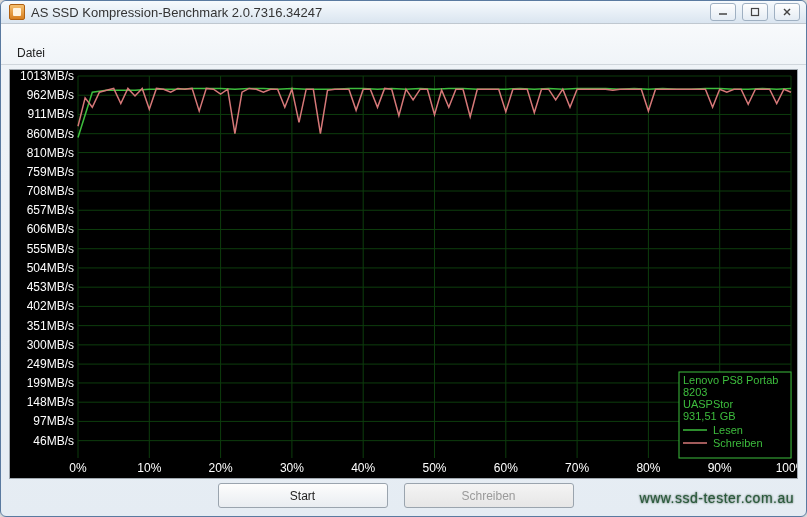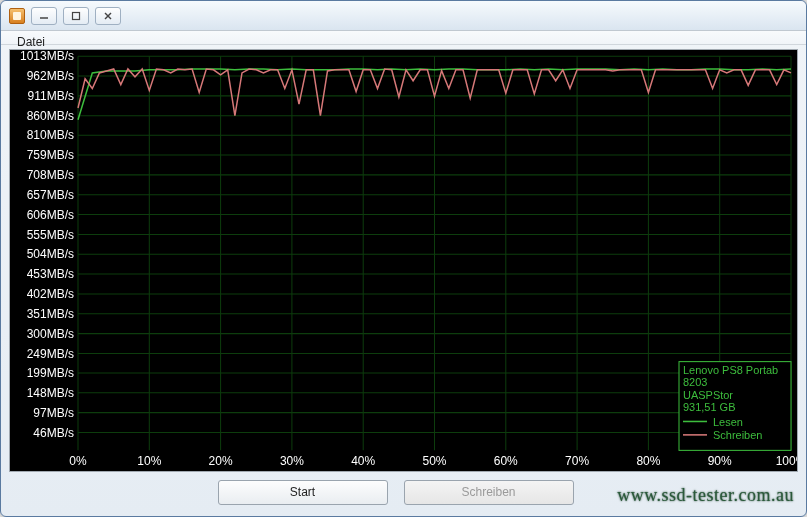--- a/index.html
+++ b/index.html
@@ -5,42 +5,43 @@
   * { box-sizing: border-box; margin: 0; padding: 0; }
   body { font-family: "Segoe UI", Tahoma, sans-serif; font-size: 12px; background: #e8e8e8; width: 807px; height: 517px; overflow: hidden; }
   .window { width: 807px; height: 517px; background: linear-gradient(#f0f4f8, #e5ecf3); border: 1px solid #5a7aa0; border-radius: 6px; box-shadow: 0 0 4px rgba(0,0,0,0.3); display: flex; flex-direction: column; }
   .titlebar { height: 30px; display: flex; align-items: center; padding: 0 6px 0 8px; background: linear-gradient(#f6fafd, #dae5f0); border-bottom: 1px solid #c0c8d0; border-radius: 6px 6px 0 0; }
   .app-icon { width: 16px; height: 16px; background: linear-gradient(#f5c070, #d88020); border: 1px solid #b06010; border-radius: 2px; margin-right: 6px; position: relative; }
   .app-icon::after { content: ""; position: absolute; left: 3px; top: 3px; width: 8px; height: 8px; background: #fff4e0; border-radius: 1px; }
   .title-text { flex: 1; color: #333; font-size: 13px; }
   .win-buttons { display: flex; gap: 6px; }
   .win-btn { width: 26px; height: 18px; background: linear-gradient(#fefefe, #e4ecf4); border: 1px solid #9fb0c2; border-radius: 3px; display: flex; align-items: center; justify-content: center; font-size: 10px; color: #444; cursor: pointer; }
   .win-btn svg { display: block; }
-  .menubar { height: 14px; padding: 2px 8px; background: linear-gradient(#f8fafc, #f0f4f8); border-bottom: 1px solid #d0d6dc; }
+  .menubar { height: 14px; padding: 20px 8px; background: linear-gradient(#f8fafc, #f0f4f8); border-bottom: 1px solid #d0d6dc; }
   .menu-item { display: inline-block; padding: 2px 8px; color: #222; cursor: pointer; }
   .chart-area { flex: 1; margin: 4px 8px 4px 8px; background: #000; position: relative; border: 1px solid #a0a8b0; }
   .chart-svg { width: 100%; height: 100%; display: block; }
   .y-label { font: 12px sans-serif; fill: #fff; text-anchor: end; }
   .x-label { font: 12px sans-serif; fill: #fff; text-anchor: middle; }
   .grid-line { stroke: #0d3d0d; stroke-width: 1; }
   .read-line { stroke: #3dbd3d; stroke-width: 1.5; fill: none; }
   .write-line { stroke: #d67878; stroke-width: 1.5; fill: none; }
   .legend-box { font: 11px sans-serif; }
   .legend-text-green { fill: #3dbd3d; }
   .button-row { height: 40px; display: flex; align-items: center; justify-content: center; gap: 16px; padding: 0 24px 8px 8px; position: relative; }
   .ctrl-btn { width: 170px; height: 25px; border: 1px solid #9aa4ae; background: linear-gradient(#fdfdfd, #e9edf1); border-radius: 3px; font-size: 12px; color: #222; cursor: pointer; }
   .ctrl-btn.disabled { color: #9a9a9a; background: linear-gradient(#f4f4f4, #e6e6e6); cursor: default; }
-  .watermark { position: absolute; right: 12px; bottom: 10px; font-family: Liberation Serif, serif; font-size: 18px; color: #2a5a3a; letter-spacing: 0.5px; text-shadow: 0 0 2px #1a3a2a; }
+  .watermark { position: absolute; right: 12px; bottom: 10px; font-family: Liberation Sans, sans-serif; font-size: 14px; color: #2a5a3a; letter-spacing: 0.5px; text-shadow: 0 0 2px #1a3a2a; }
 </style>
 </head>
 <body>
 
 <div class="window">
   <div class="titlebar">
     <div class="app-icon"></div>
+    <div class="title-text">AS SSD Kompression-Benchmark 2.0.7316.34247</div>
     <div class="win-buttons">
       <div class="win-btn">
           <svg width="10" height="10">
             <line x1="1" y1="7" x2="9" y2="7" stroke="#444" stroke-width="1.5"></line>
           </svg>
         </div>
       <div class="win-btn">
           <svg width="10" height="10">
             <rect x="1.5" y="1.5" width="7" height="7" fill="none" stroke="#444" stroke-width="1.2"></rect>
           </svg>

